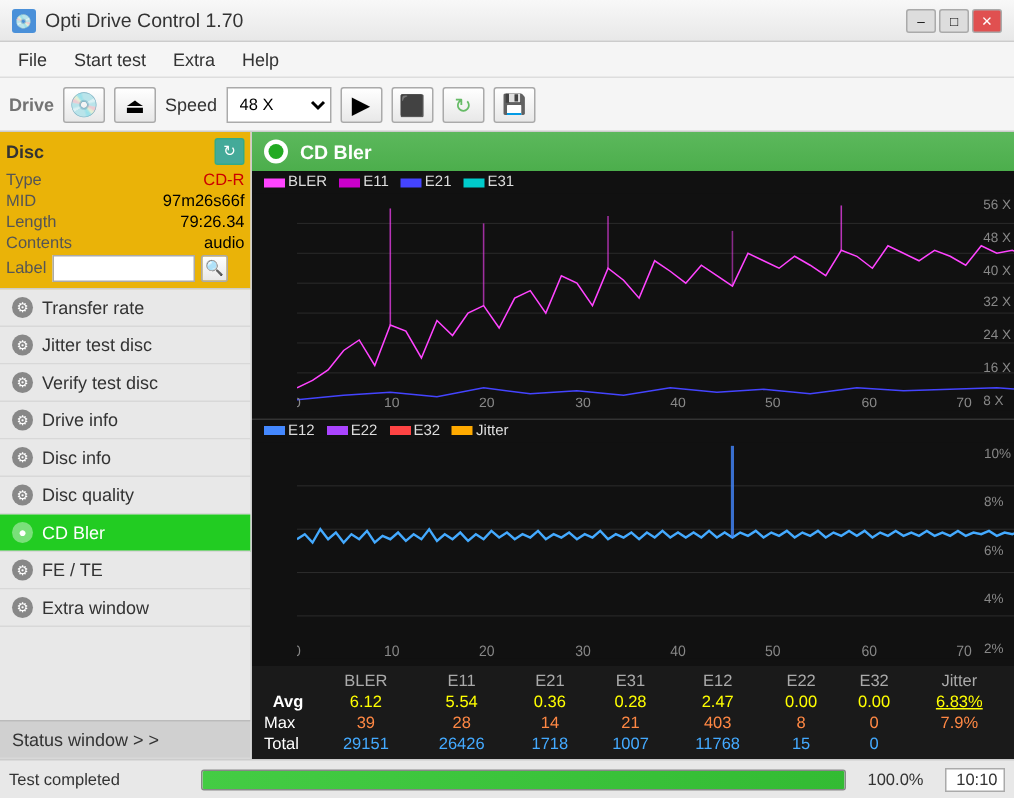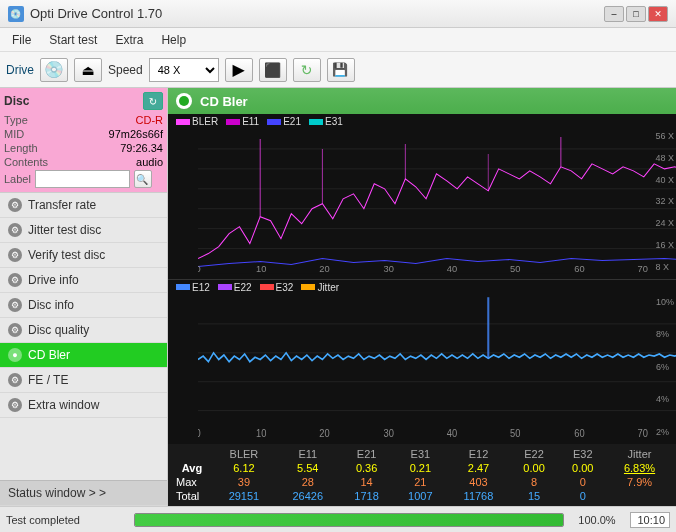--- a/index.html
+++ b/index.html
@@ -13,33 +13,33 @@
     .title-bar-controls { display: flex; gap: 2px; }
     .title-btn { width: 20px; height: 16px; background: #ddd; border: 1px solid #aaa; border-radius: 2px; cursor: pointer; display: flex; align-items: center; justify-content: center; font-size: 9px; }
     .title-btn.close { background: #e05050; color: white; }
     
     
     .menu-bar { background: #f5f5f5; border-bottom: 1px solid #ddd; display: flex; align-items: center; padding: 2px 4px; height: 24px; gap: 2px; }
     .menu-item { padding: 2px 8px; cursor: pointer; border-radius: 2px; font-size: 12px; color: #333; }
     
     
     .drive-bar { background: #f5f5f5; border-bottom: 1px solid #ccc; display: flex; align-items: center; padding: 4px 6px; height: 36px; gap: 6px; }
-    .drive-label { font-size: 12px; font-weight: normal; color: #0c4a6e; }
+    .drive-label { font-size: 12px; font-weight: bold; color: #737373; }
     .drive-select { height: 24px; border: 1px solid #aaa; background: white; padding: 0 4px; font-size: 11px; width: 220px; }
     .eject-btn { width: 28px; height: 24px; background: linear-gradient(to bottom, #fff, #e8e8e8); border: 1px solid #aaa; border-radius: 2px; cursor: pointer; display: flex; align-items: center; justify-content: center; font-size: 14px; }
     .speed-label { font-size: 12px; color: #333; }
     .speed-select { height: 24px; border: 1px solid #aaa; background: white; padding: 0 4px; font-size: 11px; width: 70px; }
     .icon-btn { width: 28px; height: 24px; background: linear-gradient(to bottom, #fff, #e8e8e8); border: 1px solid #aaa; border-radius: 2px; cursor: pointer; display: flex; align-items: center; justify-content: center; font-size: 14px; }
     
     
     .main-layout { display: flex; height: calc(532px - 28px - 24px - 36px - 26px); }
     
     
     .sidebar { width: 168px; background: #e8e8e8; border-right: 1px solid #ccc; display: flex; flex-direction: column; overflow: hidden; }
-    .disc-section { background: #f9a8d4; padding: 4px; border-bottom: 1px solid #ccc; }
+    .disc-section { background: #eab308; padding: 4px; border-bottom: 1px solid #ccc; }
     .disc-header { display: flex; align-items: center; justify-content: space-between; margin-bottom: 4px; }
     .disc-title { font-size: 12px; font-weight: bold; color: #333; }
     .disc-refresh-btn { width: 20px; height: 18px; background: #4a9; border: 1px solid #3a8; border-radius: 2px; cursor: pointer; display: flex; align-items: center; justify-content: center; color: white; font-size: 10px; }
     .disc-info-row { display: flex; justify-content: space-between; margin-bottom: 2px; }
     .disc-info-label { color: #555; font-size: 11px; }
     .disc-info-value { color: #000; font-size: 11px; font-weight: 500; }
     .disc-info-value.red { color: #cc0000; }
     .label-row { display: flex; align-items: center; gap: 4px; margin-top: 2px; }
     .label-input { width: 95px; height: 18px; border: 1px solid #aaa; background: white; padding: 0 2px; font-size: 11px; }
     .label-icon-btn { width: 18px; height: 18px; background: linear-gradient(to bottom, #fff, #e8e8e8); border: 1px solid #aaa; border-radius: 2px; cursor: pointer; display: flex; align-items: center; justify-content: center; font-size: 10px; }
@@ -340,21 +340,21 @@
               <th style="color:#aaa;font-weight:normal;padding:1px 4px;text-align:center;">E32</th>
               <th style="color:#aaa;font-weight:normal;padding:1px 4px;text-align:center;">Jitter</th>
             </tr>
           </thead>
           <tbody>
             <tr>
               <td style="color:#fff;padding:1px 4px;text-align:center;font-weight:bold;">Avg</td>
               <td style="color:#ffff00;padding:1px 4px;text-align:center;">6.12</td>
               <td style="color:#ffff00;padding:1px 4px;text-align:center;">5.54</td>
               <td style="color:#ffff00;padding:1px 4px;text-align:center;">0.36</td>
-              <td style="color:#ffff00;padding:1px 4px;text-align:center;">0.21</td>
+              <td style="color:#ffff00;padding:1px 4px;text-align:center;">0.28</td>
               <td style="color:#ffff00;padding:1px 4px;text-align:center;">2.47</td>
               <td style="color:#ffff00;padding:1px 4px;text-align:center;">0.00</td>
               <td style="color:#ffff00;padding:1px 4px;text-align:center;">0.00</td>
               <td style="color:#ffff00;padding:1px 4px;text-align:center;text-decoration:underline;">6.83%</td>
             </tr>
             <tr>
               <td style="color:#fff;padding:1px 4px;text-align:left;">Max</td>
               <td style="color:#ff8844;padding:1px 4px;text-align:center;">39</td>
               <td style="color:#ff8844;padding:1px 4px;text-align:center;">28</td>
               <td style="color:#ff8844;padding:1px 4px;text-align:center;">14</td>

